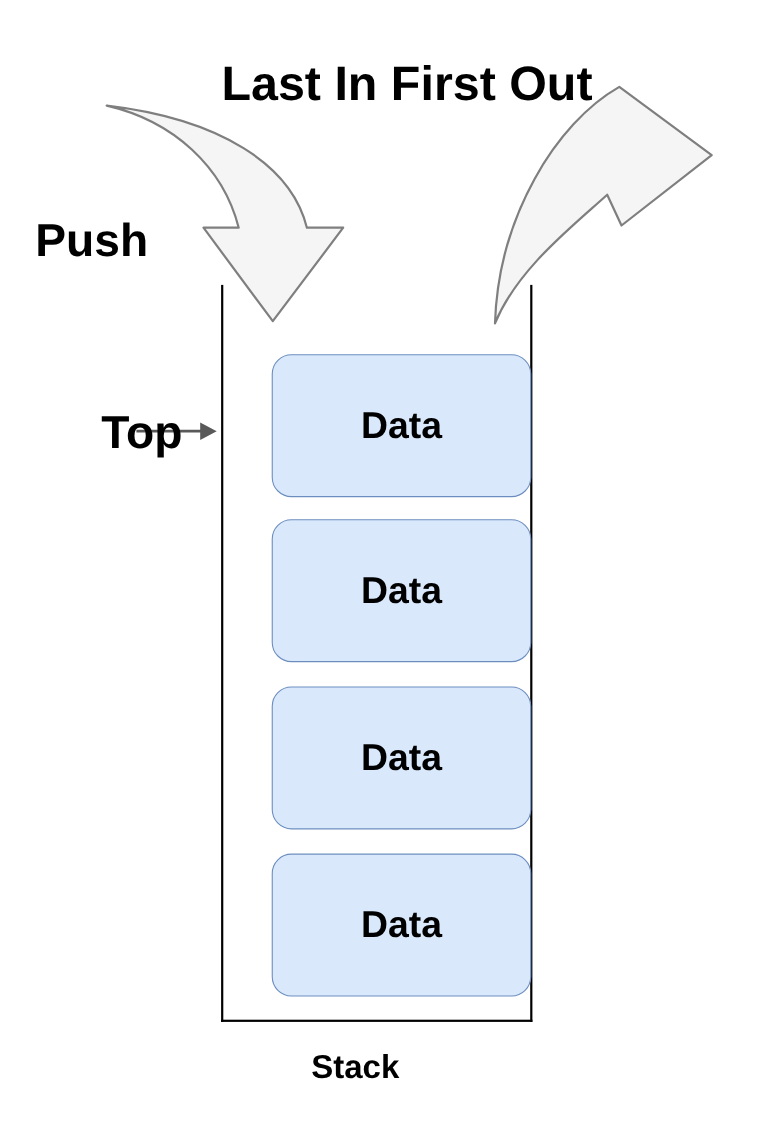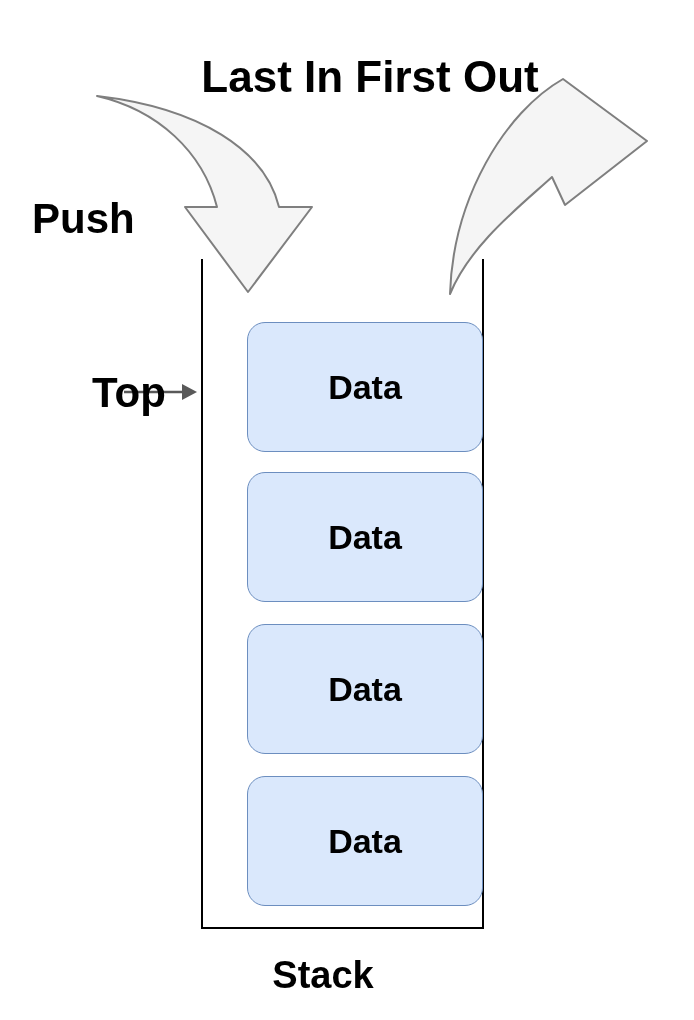--- a/index.html
+++ b/index.html
@@ -30,21 +30,21 @@
   }
   .diagram-title {
     left: 160px; top: 55px; width: 420px;
     font-size: 44px; text-align: center;
   }
   .push-label { left: 32px;  top: 198px; font-size: 42px; }
   .pop-label  { left: 597px; top: 204px; font-size: 42px; }
   .top-label  { left: 48px;  top: 372px; font-size: 42px; margin-left: 44px; }
   .stack-label {
     left: 223px; top: 956px; width: 200px;
-    font-size: 38px; text-align: center;
+    font-size: 30px; text-align: center;
   }
   .stack-container {
     position: absolute;
     left: 201px; top: 259px;
     width: 283px; height: 670px;
     box-sizing: border-box;
     border-left: 2.5px solid #000000;
     border-right: 2.5px solid #000000;
     border-bottom: 2.5px solid #000000;
     background: transparent;

